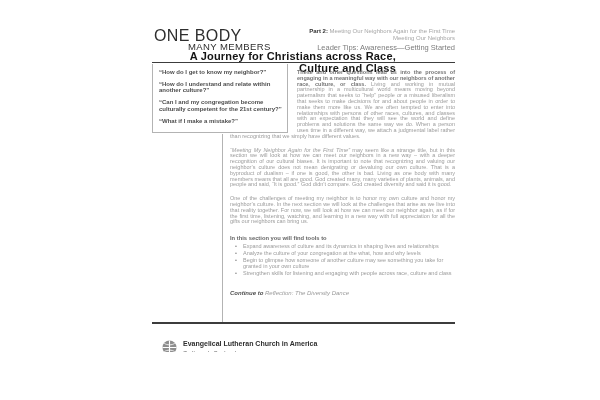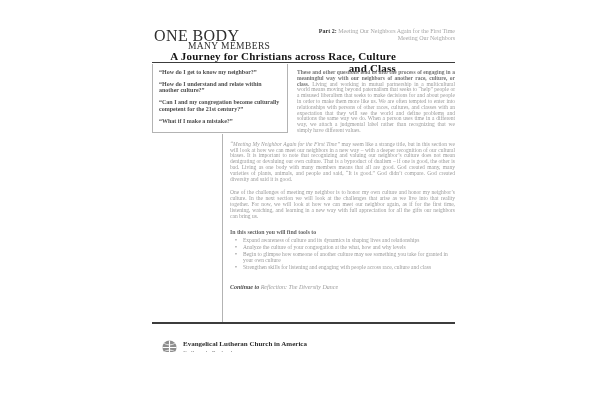--- a/index.html
+++ b/index.html
@@ -1,18 +1,18 @@
 <!DOCTYPE html>
 <html><head>
 <meta charset="utf-8">
 <style>
   html,body { margin:0; padding:0; background:#fff; }
   .page {
     position:relative; width:600px; height:352px; background:#ffffff;
-    font-family:Liberation Serif, serif; overflow:hidden;
+    font-family:Liberation Sans, sans-serif; overflow:hidden;
     -webkit-font-smoothing:antialiased;
   }
   
   .hdr { position:absolute; left:152px; top:27px; width:303px; height:26px; }
   .logo { position:absolute; left:2px; top:1px; color:#2e2e2e; }
   .logo-top { font-size:16px; line-height:15px; letter-spacing:0.4px; }
   .logo-bottom { font-size:9.5px; line-height:9px; margin-left:34px; margin-top:-1px; letter-spacing:0.4px; }
   .hdr-meta { position:absolute; right:0; top:1px; text-align:right; }
   .meta-line { font-size:6px; line-height:7px; color:#a6a6a6; }
   .part-label { color:#333; font-weight:bold; }
@@ -66,20 +66,21 @@
 <div class="page">
 
   <div class="hdr">
     <div class="logo">
       <div class="logo-top">ONE BODY</div>
       <div class="logo-bottom">MANY MEMBERS</div>
     </div>
     <div class="hdr-meta">
       <div class="meta-line"><span class="part-label">Part 2:</span> <span>Meeting Our Neighbors Again for the First Time</span></div>
       <div class="meta-line">Meeting Our Neighbors</div>
+      <div class="meta-tips">Leader Tips: Awareness—Getting Started</div>
     </div>
   </div>
 
   <div class="page-title">A Journey for Christians across Race, Culture and Class</div>
   <div class="rule rule-top"></div>
 
   <main class="content">
     <div class="vrule"></div>
     <aside class="questions-box">
       <p class="question">“How do I get to know my neighbor?”</p>

